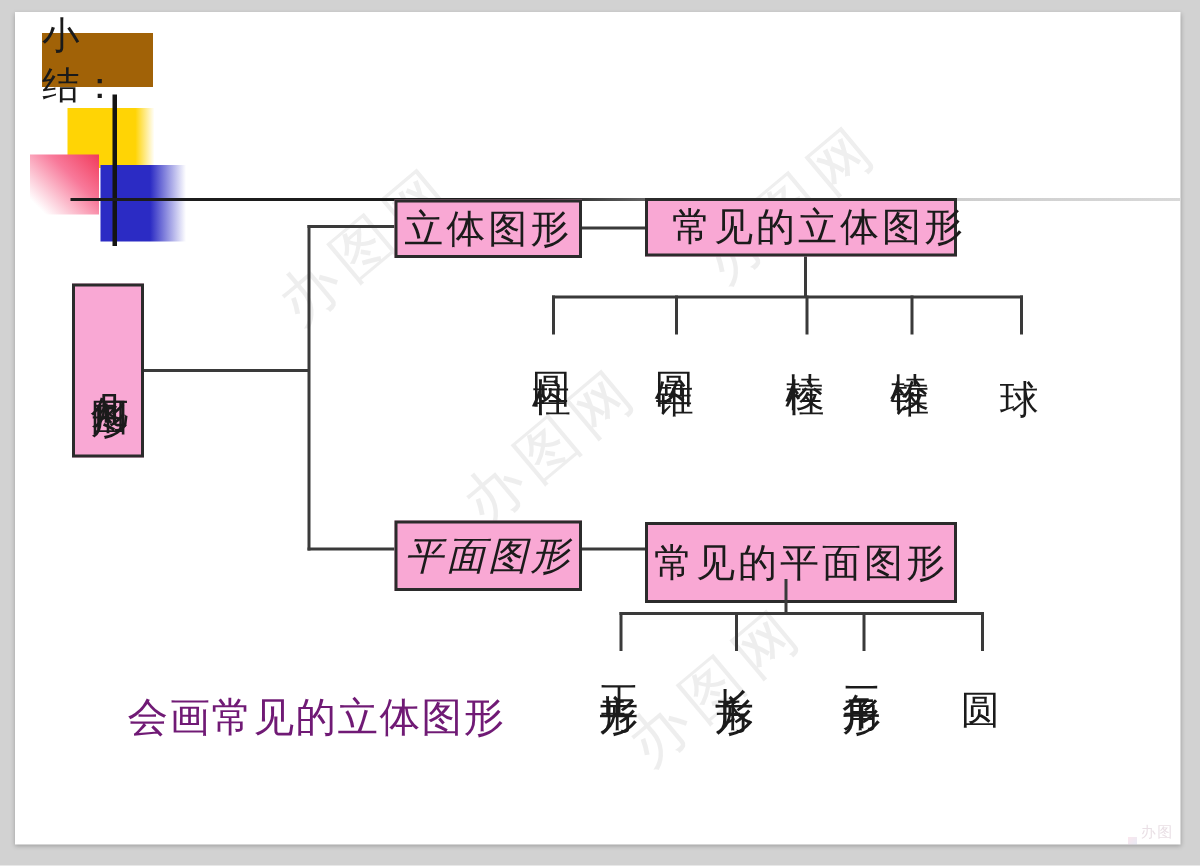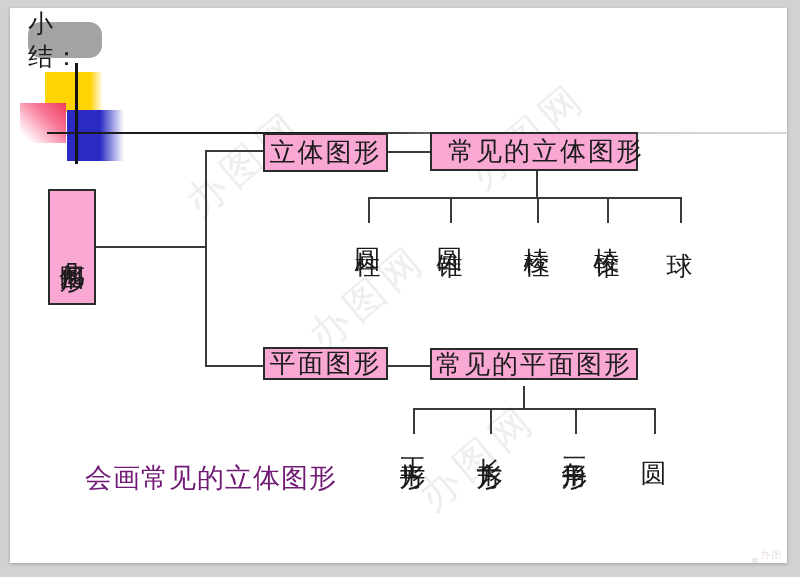--- a/index.html
+++ b/index.html
@@ -11,23 +11,23 @@
   }
   .slide{
     position:absolute;left:10px;top:8px;width:777px;height:555px;
     background:#ffffff;
     box-shadow:0 1px 3px rgba(0,0,0,0.25);
     overflow:hidden;
   }
   
   .title-box{
     position:absolute;left:18px;top:14px;width:74px;height:36px;
-    background:#a3a3a3;
+    background:#a16207;
     display:flex;align-items:center;justify-content:center;
-    font-size:25px;color:#1a1a1a;letter-spacing:1px;border-radius:13px;
+    font-size:25px;color:#1a1a1a;letter-spacing:1px;
   }
   
   .sq{position:absolute;}
   .sq-yellow{left:35px;top:64px;width:58px;height:40px;
     background:linear-gradient(to right,#ffd405 78%,rgba(255,212,5,0) 100%);}
   .sq-red{left:10px;top:95px;width:46px;height:40px;
     background:linear-gradient(225deg,#f13b5b 0%,#f8799a 38%,rgba(255,255,255,0) 88%);}
   .sq-blue{left:57px;top:102px;width:57px;height:51px;
     background:linear-gradient(to right,#2b2bc4 58%,rgba(43,43,196,0) 100%);}
   .decor-vline{position:absolute;left:65px;top:55px;width:3px;height:101px;background:#141414;}
@@ -40,22 +40,22 @@
     position:absolute;border:2px solid #2b2b2b;background:#f9a8d4;
     display:flex;align-items:center;justify-content:center;
     color:#1b1b1b;box-sizing:border-box;
   }
   .node-root{left:38px;top:181px;width:48px;height:116px;
     font-size:25px;line-height:27px;
     writing-mode:vertical-rl;text-orientation:upright;letter-spacing:2px;}
   .node-h{font-size:26px;letter-spacing:2px;white-space:nowrap;}
   .node-solid{left:253px;top:125px;width:125px;height:39px;}
   .node-solid-detail{left:420px;top:124px;width:208px;height:39px;padding-left:24px;}
-  .node-plane{left:253px;top:339px;width:125px;height:33px;}
-  .node-plane-detail{left:420px;top:340px;width:208px;height:32px;}
+  .node-plane{left:253px;top:339px;width:125px;height:47px;font-style:italic;}
+  .node-plane-detail{left:420px;top:340px;width:208px;height:54px;}
   
   .line{position:absolute;background:#3a3a3a;}
   .h2{height:2px;} .w2{width:2px;}
   
   .leaf{
     position:absolute;color:#1b1b1b;font-size:26px;line-height:26px;
     writing-mode:vertical-rl;text-orientation:upright;letter-spacing:4px;
     white-space:nowrap;
   }
   

